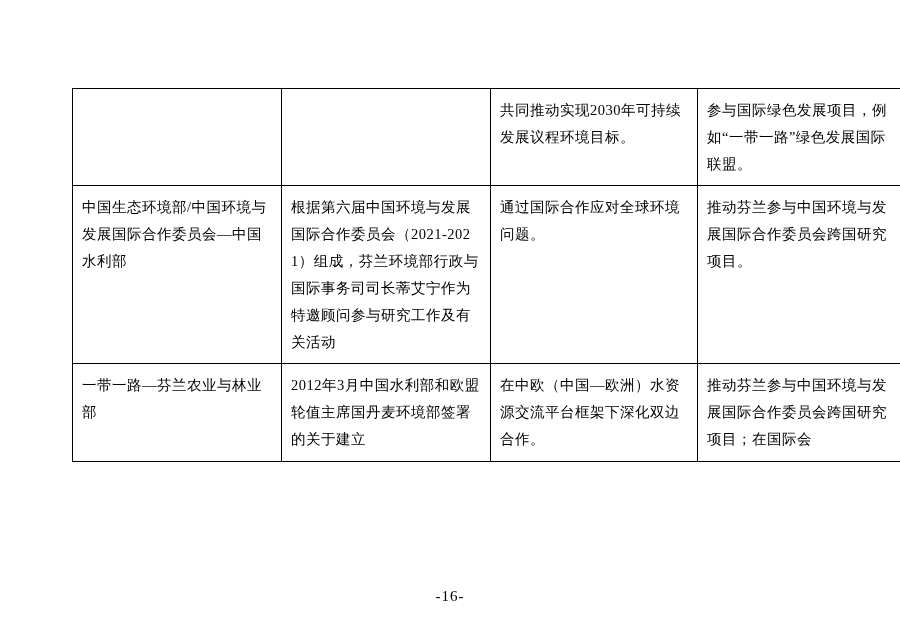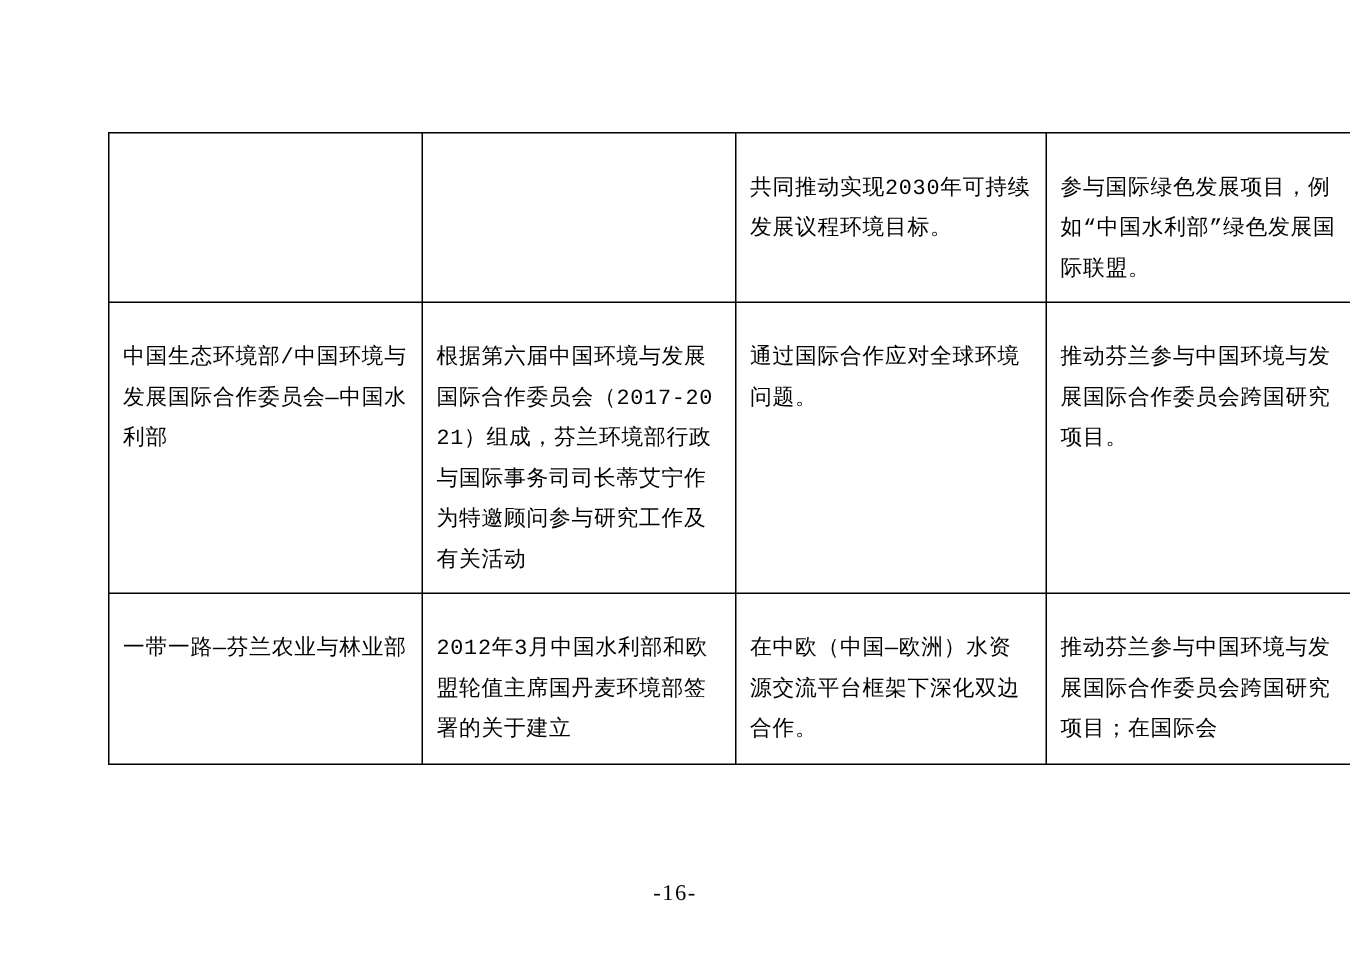--- a/index.html
+++ b/index.html
@@ -24,25 +24,25 @@
     position: absolute;
     left: 72px;
     top: 88px;
     width: 756px;
     border-collapse: collapse;
     table-layout: fixed;
   }
   .doc-table td {
     border: 1px solid #000000;
     vertical-align: top;
-    padding: 24px 9px 8px 9px;
+    padding: 8px 9px 8px 9px;
     font-size: 14.5px;
     line-height: 1.85;
     letter-spacing: 0.5px;
-    font-family: Liberation Mono, monospace;
+    font-family: Liberation Serif, serif;
   }
   .col1 { width: 190px; }
   .col2 { width: 190px; }
   .col3 { width: 188px; }
   .col4 { width: 188px; }
   .cell-text {
     display: block;
     white-space: pre-wrap;
     word-break: break-all;
   }
@@ -71,29 +71,29 @@
         <td class="col1">
           <span class="cell-text empty-cell"></span>
         </td>
         <td class="col2">
           <span class="cell-text empty-cell"></span>
         </td>
         <td class="col3">
           <span class="cell-text">共同推动实现2030年可持续发展议程环境目标。</span>
         </td>
         <td class="col4">
-          <span class="cell-text">参与国际绿色发展项目，例如“中国水利部”绿色发展国际联盟。</span>
+          <span class="cell-text">参与国际绿色发展项目，例如“一带一路”绿色发展国际联盟。</span>
         </td>
       </tr>
       <tr>
         <td class="col1">
           <span class="cell-text">中国生态环境部/中国环境与发展国际合作委员会—中国水利部</span>
         </td>
         <td class="col2">
-          <span class="cell-text">根据第六届中国环境与发展国际合作委员会（2017-2021）组成，芬兰环境部行政与国际事务司司长蒂艾宁作为特邀顾问参与研究工作及有关活动</span>
+          <span class="cell-text">根据第六届中国环境与发展国际合作委员会（2021-2021）组成，芬兰环境部行政与国际事务司司长蒂艾宁作为特邀顾问参与研究工作及有关活动</span>
         </td>
         <td class="col3">
           <span class="cell-text">通过国际合作应对全球环境问题。</span>
         </td>
         <td class="col4">
           <span class="cell-text">推动芬兰参与中国环境与发展国际合作委员会跨国研究项目。</span>
         </td>
       </tr>
       <tr>
         <td class="col1">

